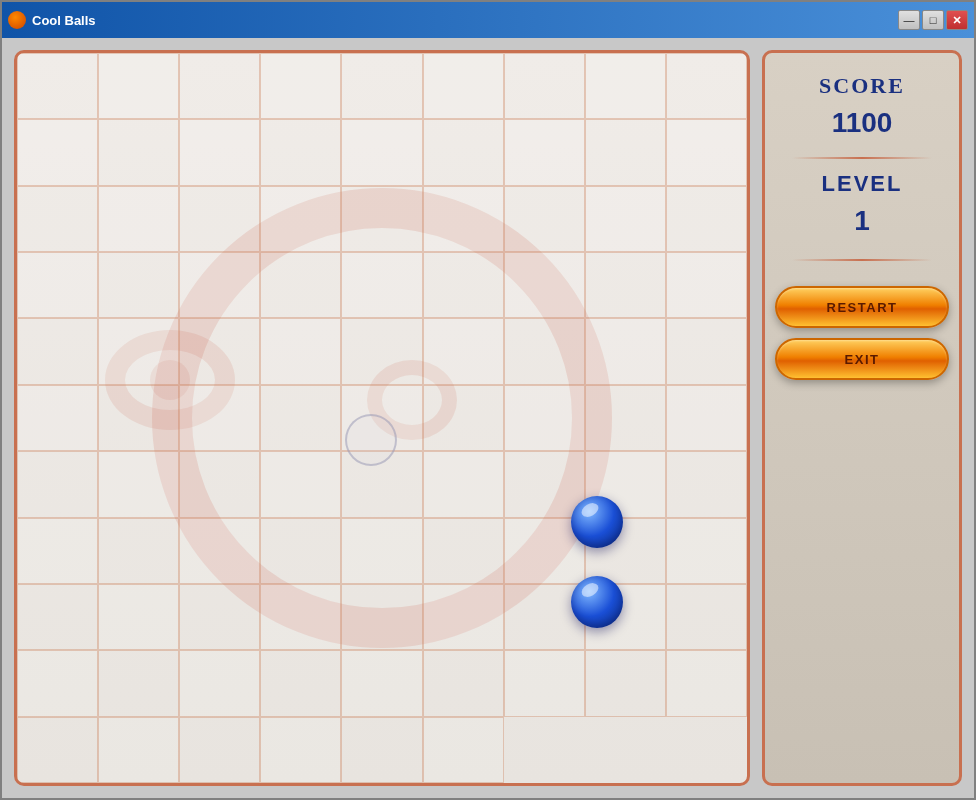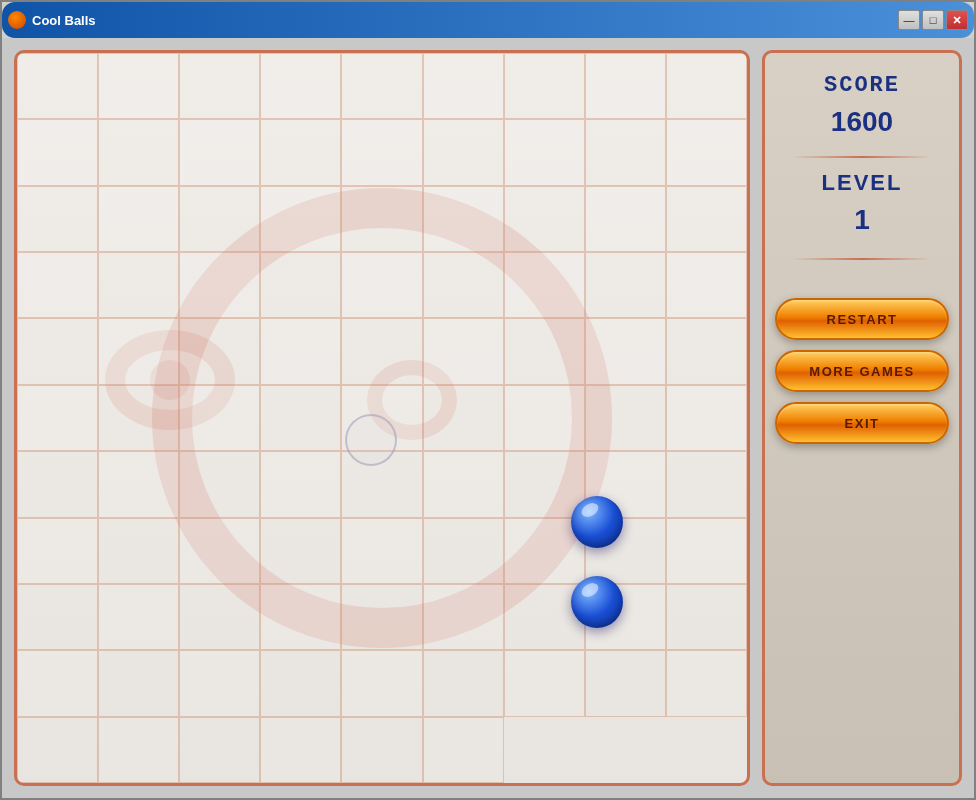--- a/index.html
+++ b/index.html
@@ -22,21 +22,20 @@
       flex-direction: column;
     }
 
     .title-bar {
       height: 30px;
       background: linear-gradient(to right, #1054a8, #4a90d9);
       display: flex;
       align-items: center;
       padding: 18px 6px;
       flex-shrink: 0;
-      border-radius: 13px;
     }
 
     .title-bar-icon {
       width: 18px;
       height: 18px;
       background: radial-gradient(circle at 40% 35%, #ff8800, #cc4400);
       border-radius: 50%;
       margin-right: 6px;
       flex-shrink: 0;
     }
@@ -203,21 +202,21 @@
       border-radius: 10px;
       display: flex;
       flex-direction: column;
       align-items: center;
       padding: 20px 10px 16px;
       gap: 8px;
       flex-shrink: 0;
     }
 
     .score-label {
-      font-family: Liberation Mono, monospace;
+      font-family: Liberation Serif, serif;
       font-size: 22px;
       font-weight: bold;
       color: #1a3080;
       letter-spacing: 2px;
       text-align: right;
     }
 
     .score-value {
       font-family: Arial, sans-serif;
       font-size: 28px;
@@ -257,21 +256,21 @@
       height: 2px;
       background: linear-gradient(to right, transparent, #c87050, transparent);
       margin: 4px 0;
     }
 
     .buttons-area {
       display: flex;
       flex-direction: column;
       gap: 10px;
       width: 100%;
-      margin-top: 26px;
+      margin-top: 13px;
     }
 
     .game-btn {
       width: 100%;
       height: 42px;
       border-radius: 21px;
       border: 2px solid #cc6600;
       background: linear-gradient(to bottom, #ffd060, #f08000 45%, #e06000 55%, #ffc030);
       color: #5a1a00;
       font-size: 13px;
@@ -408,30 +407,29 @@
       </div>
 
       <div class="ball-ghost" style="left: calc(4/9 * 100% + 4px); top: calc(5.5/11 * 100% - 4px);"></div>
 
       <div class="ball" style="left: calc(7/9 * 100% - 14px); top: calc(6.8/11 * 100% - 8px);"></div>
       <div class="ball" style="left: calc(7/9 * 100% - 14px); top: calc(8/11 * 100% - 8px);"></div>
     </div>
 
     <div class="side-panel">
       <div class="score-label">SCORE</div>
-      <div class="score-value">1600</div>
+      <div class="score-value">1100</div>
 
       <div class="divider"></div>
 
       <div class="level-label">LEVEL</div>
       <div class="level-value">1</div>
 
       <div class="divider2"></div>
 
       <div class="buttons-area">
         <button class="game-btn">RESTART</button>
-        <button class="game-btn">MORE GAMES</button>
         <button class="game-btn">EXIT</button>
       </div>
     </div>
 
   </div>
 </div>
 
 </body></html>

